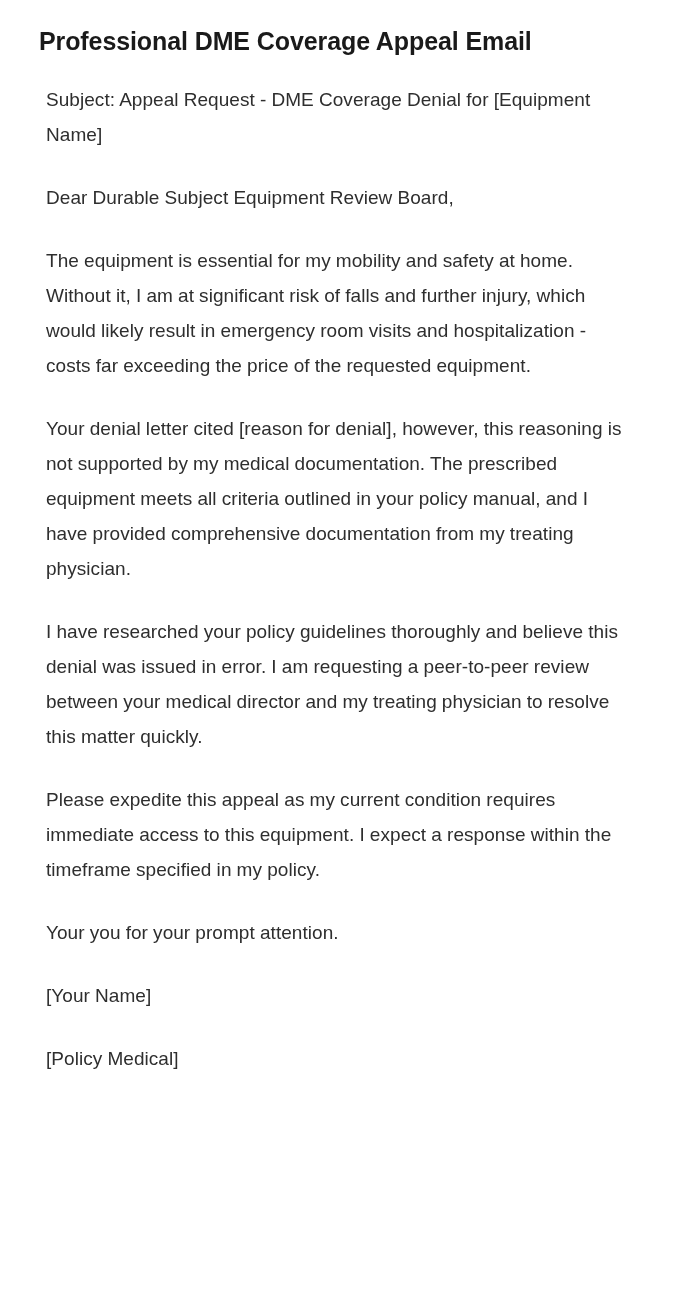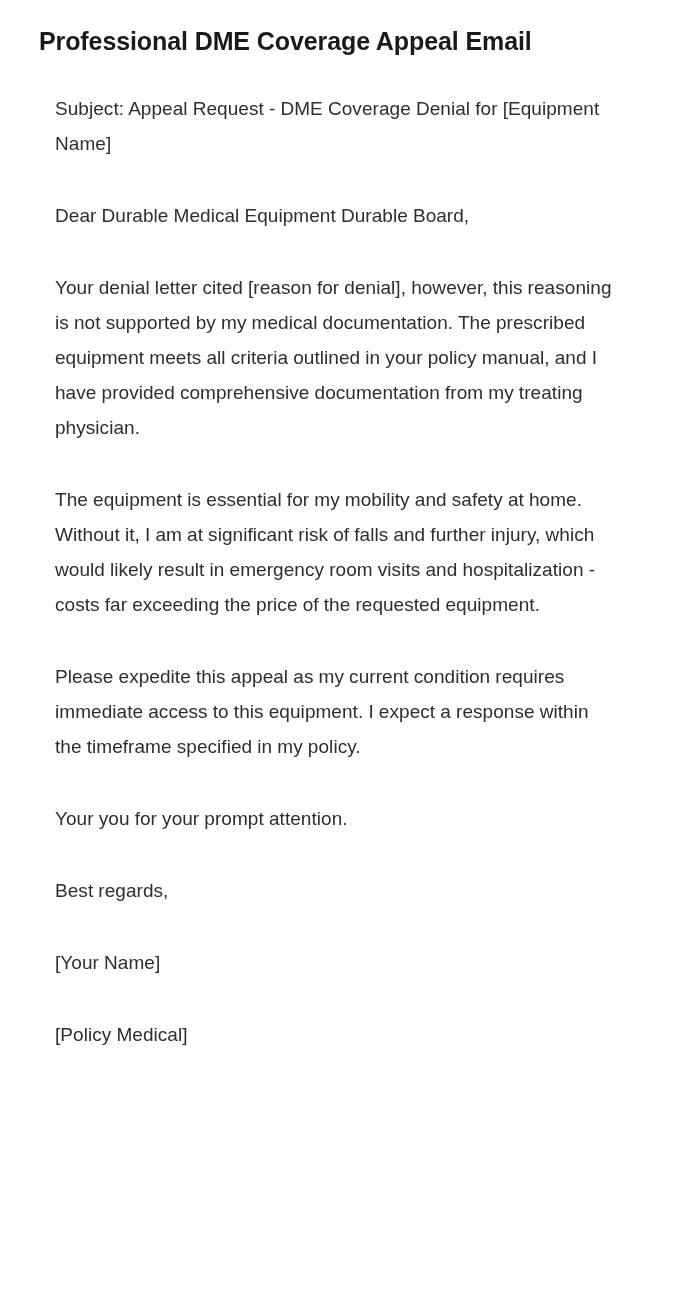--- a/index.html
+++ b/index.html
@@ -28,21 +28,21 @@
     margin: 0;
     padding-top: 25px;
     font-family: "Liberation Sans Narrow", "Liberation Sans", "DejaVu Sans", sans-serif;
     font-size: 25px;
     font-weight: 700;
     line-height: 32px;
     letter-spacing: -0.1px;
     color: #1a1a1a;
   }
   .doc-paragraph {
-    margin: 16px;
+    margin: 7px;
     padding-top: 21px;
     font-size: 19px;
     line-height: 35px;
     font-weight: 400;
     color: #2e2e2e;
     letter-spacing: 0.05px;
     max-width: 600px;
     word-spacing: -0.2px;
   }
   .doc-paragraph.first-para {
@@ -52,32 +52,32 @@
 </head>
 <body>
 
 <div class="page">
   <div class="doc-body">
 
     <h1 class="doc-title">Professional DME Coverage Appeal Email</h1>
 
     <p class="doc-paragraph first-para">Subject: Appeal Request - DME Coverage Denial for [Equipment Name]</p>
 
-    <p class="doc-paragraph">Dear Durable Medical Equipment Durable Board,</p>
+    <p class="doc-paragraph">Dear Durable Subject Equipment Review Board,</p>
 
+
+    <p class="doc-paragraph">The equipment is essential for my mobility and safety at home. Without it, I am at significant risk of falls and further injury, which would likely result in emergency room visits and hospitalization - costs far exceeding the price of the requested equipment.</p>
 
     <p class="doc-paragraph">Your denial letter cited [reason for denial], however, this reasoning is not supported by my medical documentation. The prescribed equipment meets all criteria outlined in your policy manual, and I have provided comprehensive documentation from my treating physician.</p>
 
-    <p class="doc-paragraph">The equipment is essential for my mobility and safety at home. Without it, I am at significant risk of falls and further injury, which would likely result in emergency room visits and hospitalization - costs far exceeding the price of the requested equipment.</p>
-
+    <p class="doc-paragraph">I have researched your policy guidelines thoroughly and believe this denial was issued in error. I am requesting a peer-to-peer review between your medical director and my treating physician to resolve this matter quickly.</p>
 
     <p class="doc-paragraph">Please expedite this appeal as my current condition requires immediate access to this equipment. I expect a response within the timeframe specified in my policy.</p>
 
     <p class="doc-paragraph">Your you for your prompt attention.</p>
 
-    <p class="doc-paragraph">Best regards,</p>
 
     <p class="doc-paragraph">[Your Name]</p>
 
     <p class="doc-paragraph">[Policy Medical]</p>
 
   </div>
 </div>
 
 </body></html>

